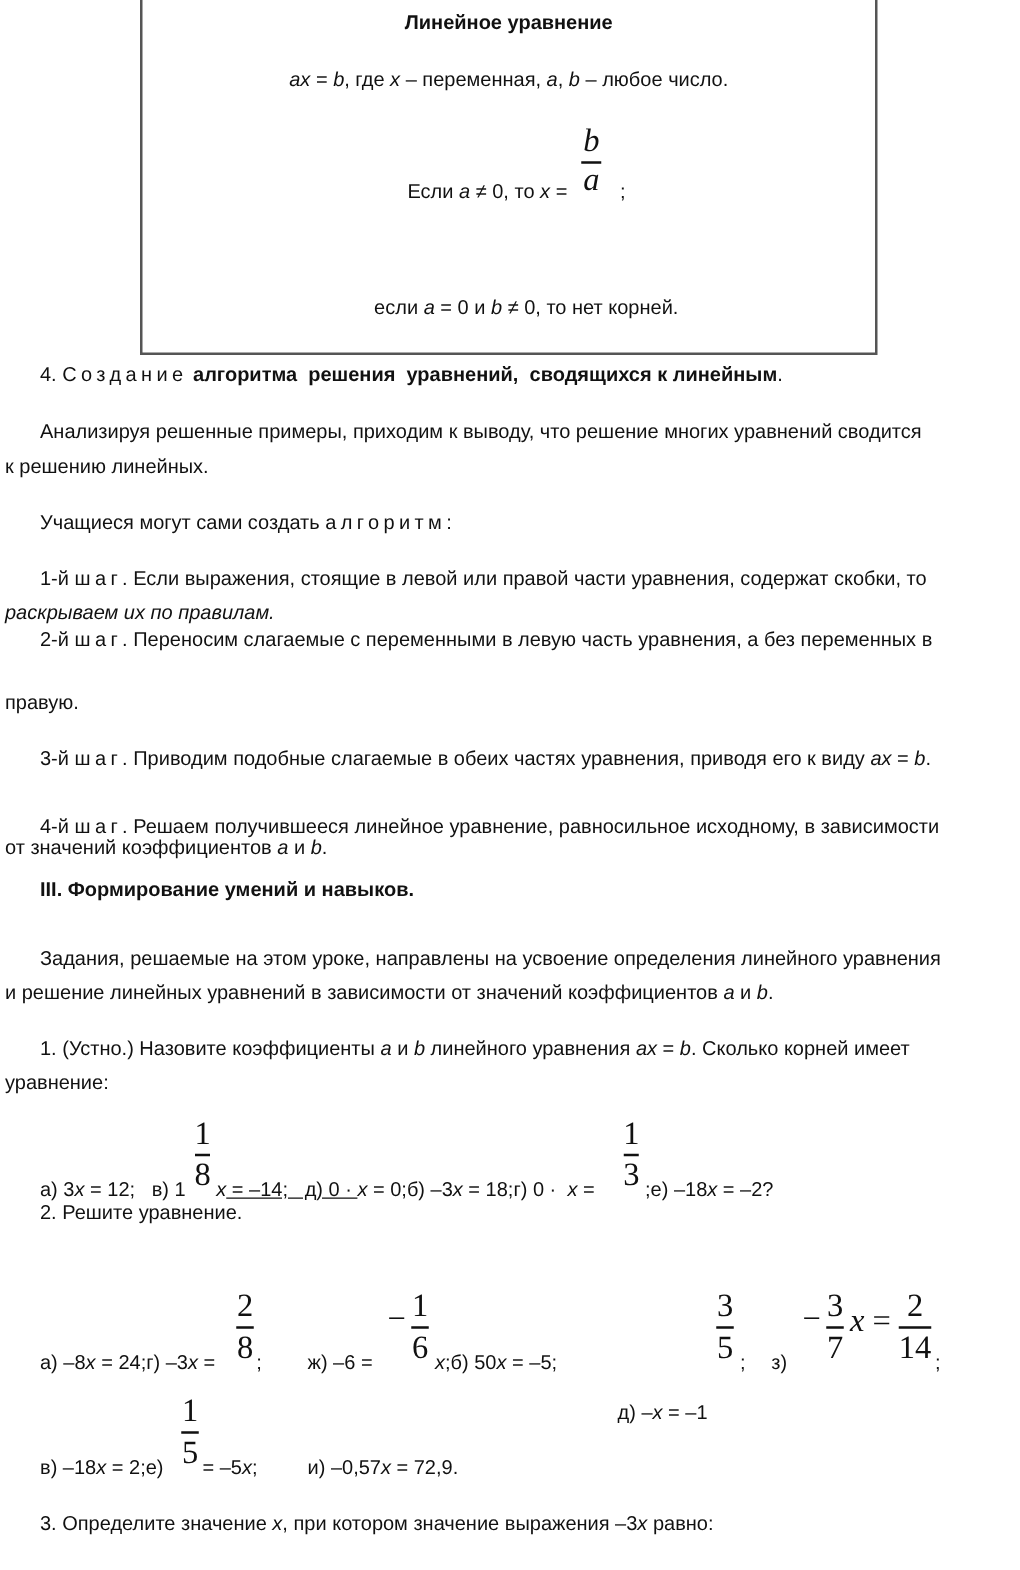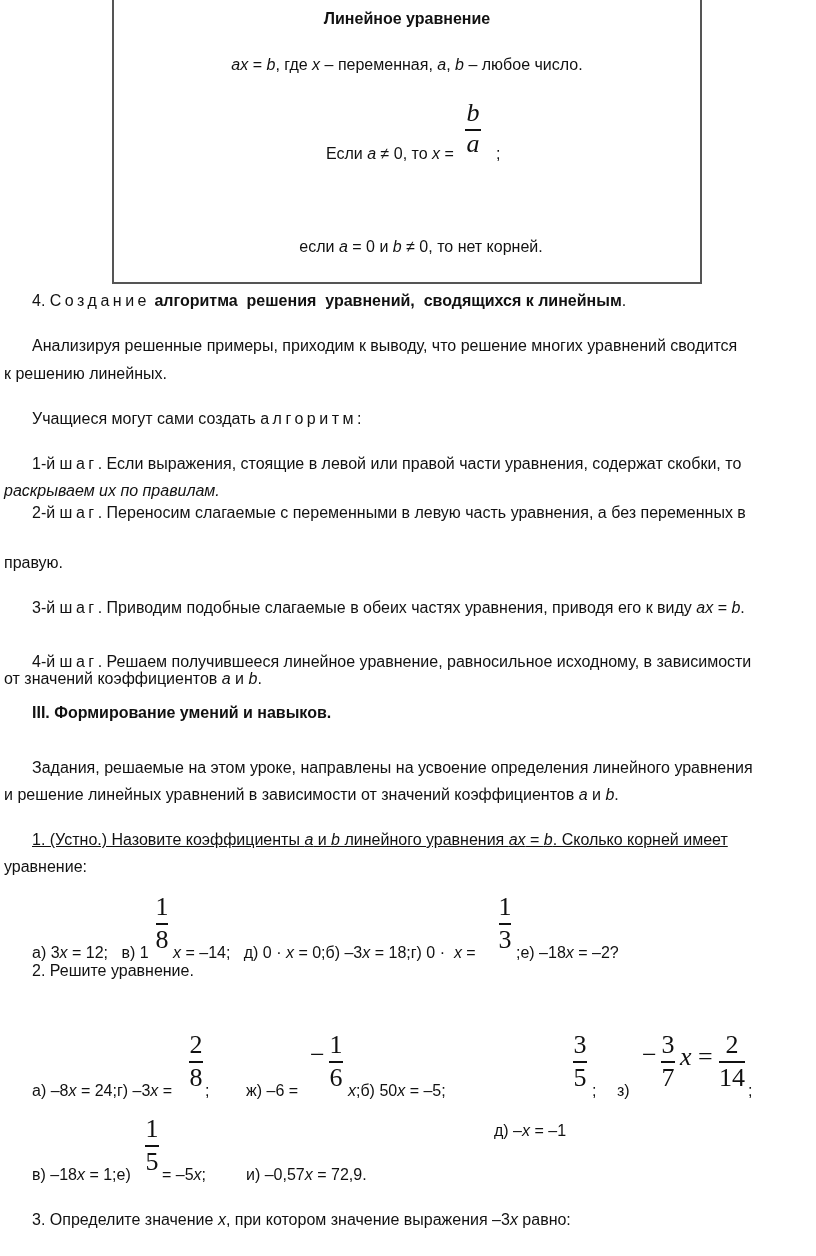--- a/index.html
+++ b/index.html
@@ -53,30 +53,30 @@
 <div class="abs" style="left:32px; top:599px;"><span>3-й </span><span class="sp">шаг</span><span>. Приводим подобные слагаемые в обеих частях уравнения, приводя его к виду </span><i>ax</i><span> = </span><i>b</i><span>.</span></div>
 
 <div class="abs" style="left:32px; top:643px;margin-top:10px;"><span>4-й </span><span class="sp">шаг</span><span>. Решаем получившееся линейное уравнение, равносильное исходному, в зависимости</span></div>
 <div class="abs" style="left:4px; top:670px;"><span>от значений коэффициентов </span><i>a</i><span> и </span><i>b</i><span>.</span></div>
 
 <div class="abs b" style="left:32px; top:680px;margin-top:24px;">III. Формирование умений и навыков.</div>
 
 <div class="abs" style="left:32px; top:759px;">Задания, решаемые на этом уроке, направлены на усвоение определения линейного уравнения</div>
 <div class="abs" style="left:4px; top:786px;"><span>и решение линейных уравнений в зависимости от значений коэффициентов </span><i>a</i><span> и </span><i>b</i><span>.</span></div>
 
-<div class="abs" style="left:32px; top:831px;text-decoration:underline;"><span>1. (Устно.) Назовите коэффициенты </span><i>a</i><span> и </span><i>b</i><span> линейного уравнения </span><i>ax</i><span> = </span><i>b</i><span>. Сколько корней имеет</span></div>
+<div class="abs" style="left:32px; top:831px;"><span>1. (Устно.) Назовите коэффициенты </span><i>a</i><span> и </span><i>b</i><span> линейного уравнения </span><i>ax</i><span> = </span><i>b</i><span>. Сколько корней имеет</span></div>
 <div class="abs" style="left:4px; top:858px;">уравнение:</div>
 
 <div class="abs" style="left:32px; top:944px;"><span>а) 3</span><i>x</i><span style="white-space:pre;"> = 12;   в) 1</span></div>
 <div class="frac" style="left:153px; top:894px; width:18px;">
   <span class="num">1</span>
   <span class="bar" style="width:12px;"></span>
   <span class="den" style="margin-top:-4px;">8</span>
 </div>
-<div class="abs" style="left:173px; top:944px;"><i>x</i><span style="white-space:pre;"> = –14;   д) 0 · </span><i>x</i><span> = 0;б) –3</span><i>x</i><span style="white-space:pre;"> = 18;г) 0 ·  </span><i>x</i><span> = </span></div>
+<div class="abs" style="left:173px; top:944px;"><i>x</i><span style="white-space:pre;text-decoration:underline;"> = –14;   д) 0 · </span><i>x</i><span> = 0;б) –3</span><i>x</i><span style="white-space:pre;"> = 18;г) 0 ·  </span><i>x</i><span> = </span></div>
 <div class="frac" style="left:496px; top:894px; width:18px;">
   <span class="num">1</span>
   <span class="bar" style="width:12px;"></span>
   <span class="den" style="margin-top:-4px;">3</span>
 </div>
 <div class="abs" style="left:516px; top:944px;"><span>;е) –18</span><i>x</i><span> = –2?</span></div>
 
 <div class="abs" style="left:32px; top:962px;text-align:right;">2. Решите уравнение.</div>
 
 <div class="abs" style="left:32px; top:1082px;"><span>а) –8</span><i>x</i><span> = 24;г) –3</span><i>x</i><span> = </span></div>
@@ -112,21 +112,21 @@
   <span class="den" style="margin-top:-4px;">7</span>
 </div>
 <div class="abs serif" style="left:680px; top:1042px; font-size:26px;"><i>x</i> <span>=</span></div>
 <div class="frac" style="left:718px; top:1032px; width:28px;">
   <span class="num">2</span>
   <span class="bar" style="width:26px;"></span>
   <span class="den" style="margin-top:-4px;">14</span>
 </div>
 <div class="abs" style="left:748px; top:1082px;">;</div>
 
-<div class="abs" style="left:32px; top:1166px;"><span>в) –18</span><i>x</i><span> = 1;е)</span></div>
+<div class="abs" style="left:32px; top:1166px;"><span>в) –18</span><i>x</i><span> = 2;е)</span></div>
 <div class="frac" style="left:142px; top:1116px; width:20px;">
   <span class="num">1</span>
   <span class="bar" style="width:14px;"></span>
   <span class="den" style="margin-top:-4px;">5</span>
 </div>
 <div class="abs" style="left:162px; top:1166px;"><span> = –5</span><i>x</i><span>;</span></div>
 <div class="abs" style="left:246px; top:1166px;"><span>и) –0,57</span><i>x</i><span> = 72,9.</span></div>
 
 <div class="abs" style="left:32px; top:1211px;"><span>3. Определите значение </span><i>x</i><span>, при котором значение выражения –3</span><i>x</i><span> равно:</span></div>
 

